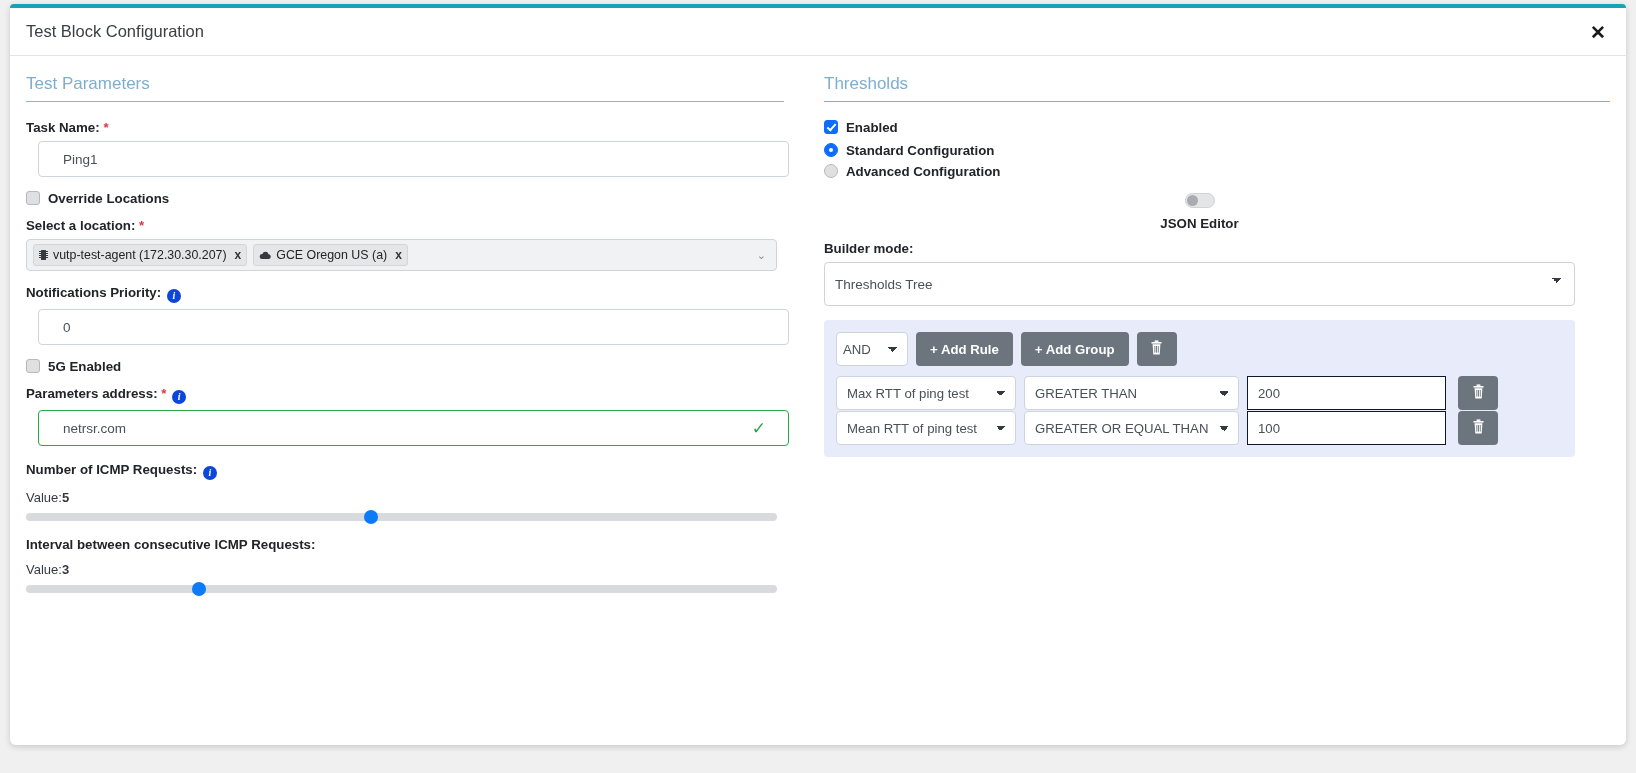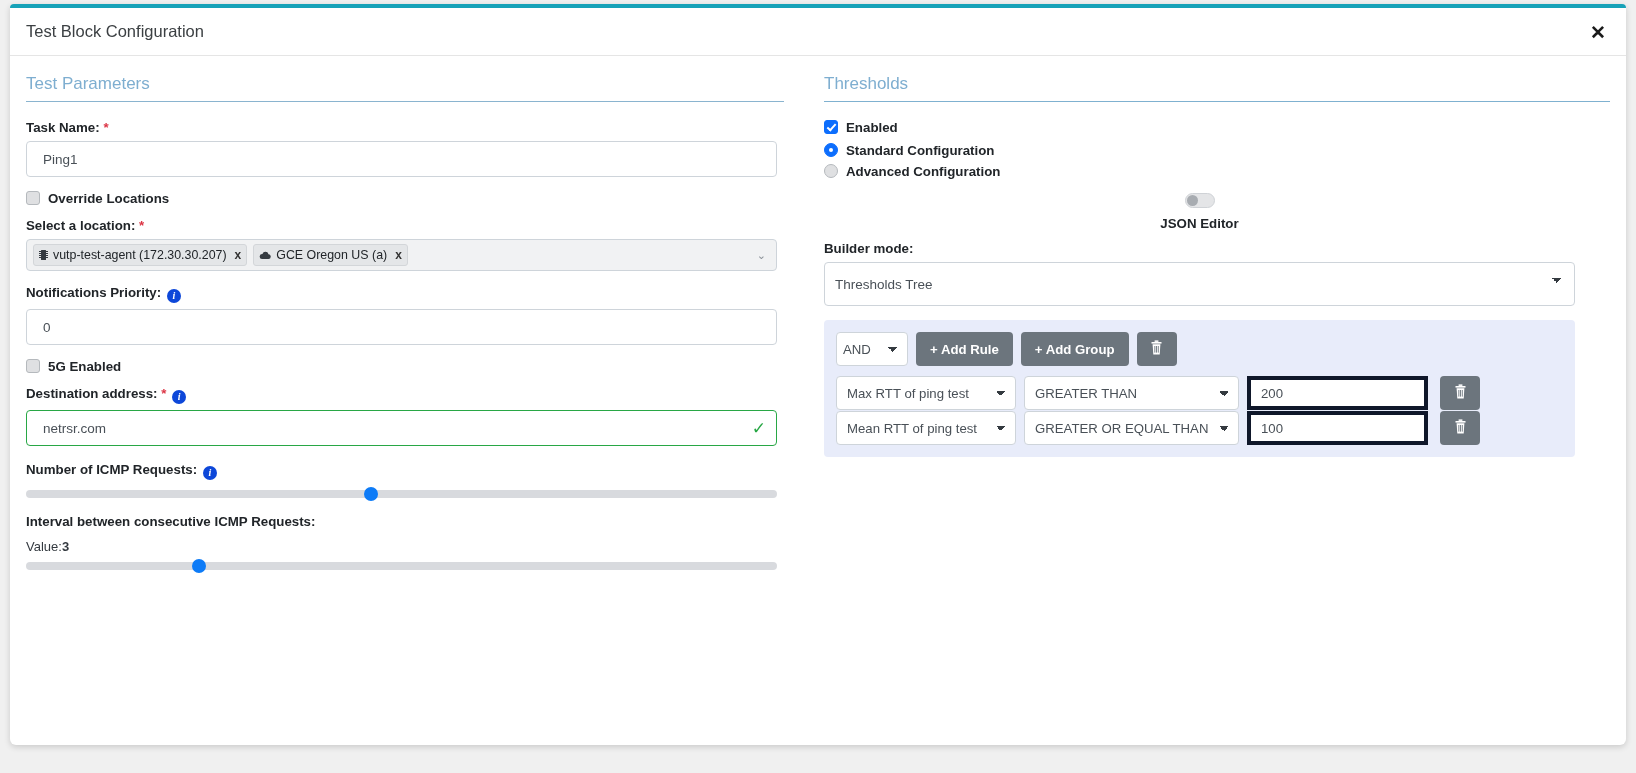--- a/index.html
+++ b/index.html
@@ -92,25 +92,26 @@
     vertical-align: -2px;
     margin-left: 2px;
     cursor: pointer;
   }
   .txt-input {
     display: block;
     width: 751px;
     height: 36px;
     border: 1px solid #ced4da;
     border-radius: 4px;
-    padding: 0 16px;
+    padding: 0 24px;
     font-size: 13.5px;
     color: #495057;
     background: #fff;
     font-family: "Liberation Sans", sans-serif;
+    margin-left: 12px;
   }
   .txt-input::placeholder { color: #6c757d; }
   .txt-input.valid { border-color: #28a745; padding-right: 34px; }
   .input-wrap { position: relative; width: 751px; }
   .check-ok {
     position: absolute;
     right: 11px; top: 50%;
     transform: translateY(-50%);
     color: #28a745;
     font-size: 17px;
@@ -366,23 +367,23 @@
     appearance: none;
     background-image:
       linear-gradient(45deg, transparent 50%, #343a40 50%),
       linear-gradient(135deg, #343a40 50%, transparent 50%);
     background-position: calc(100% - 14px) 14px, calc(100% - 9px) 14px;
     background-size: 5px 5px, 5px 5px;
     background-repeat: no-repeat;
   }
   .rule-op { width: 215px; }
   .rule-value {
-    width: 181px;
+    width: 199px;
     height: 34px;
-    border: 4px solid #0f172a;
+    border: 1px solid #0f172a;
     border-radius: 0;
     background: #fff;
     font-size: 13.2px;
     color: #495057;
     padding: 0 10px;
     font-family: "Liberation Sans", sans-serif;
   }
   .rule-trash {
     height: 34px; width: 40px;
     background: #6c757d;
@@ -464,34 +465,37 @@
         <input class="txt-input" type="text" value="0" style="">
       </div>
 
       <div class="cbrow">
         <span class="cb"></span>
         <span class="cb-label">5G Enabled</span>
       </div>
 
       <div class="field">
         <label class="lbl">
-          <span>Destination address:</span>
+          <span>Parameters address:</span>
           <span class="req">*</span>
           <span class="info-i">i</span>
         </label>
         <div class="input-wrap">
           <input class="txt-input valid" type="text" value="netrsr.com" style="">
           <span class="check-ok">✓</span>
         </div>
       </div>
 
       <div class="slider-block">
         <div class="slider-label">
           <span>Number of ICMP Requests:</span>
           <span class="info-i">i</span>
+        </div>
+        <div class="slider-val">
+          <span>Value:</span><b>5</b>
         </div>
         <div class="track">
           <span class="thumb" id="thumb1" style="left: 46%;"></span>
         </div>
       </div>
 
       <div class="slider-block">
         <div class="slider-label">
           <span>Interval between consecutive ICMP Requests:</span>
         </div>

